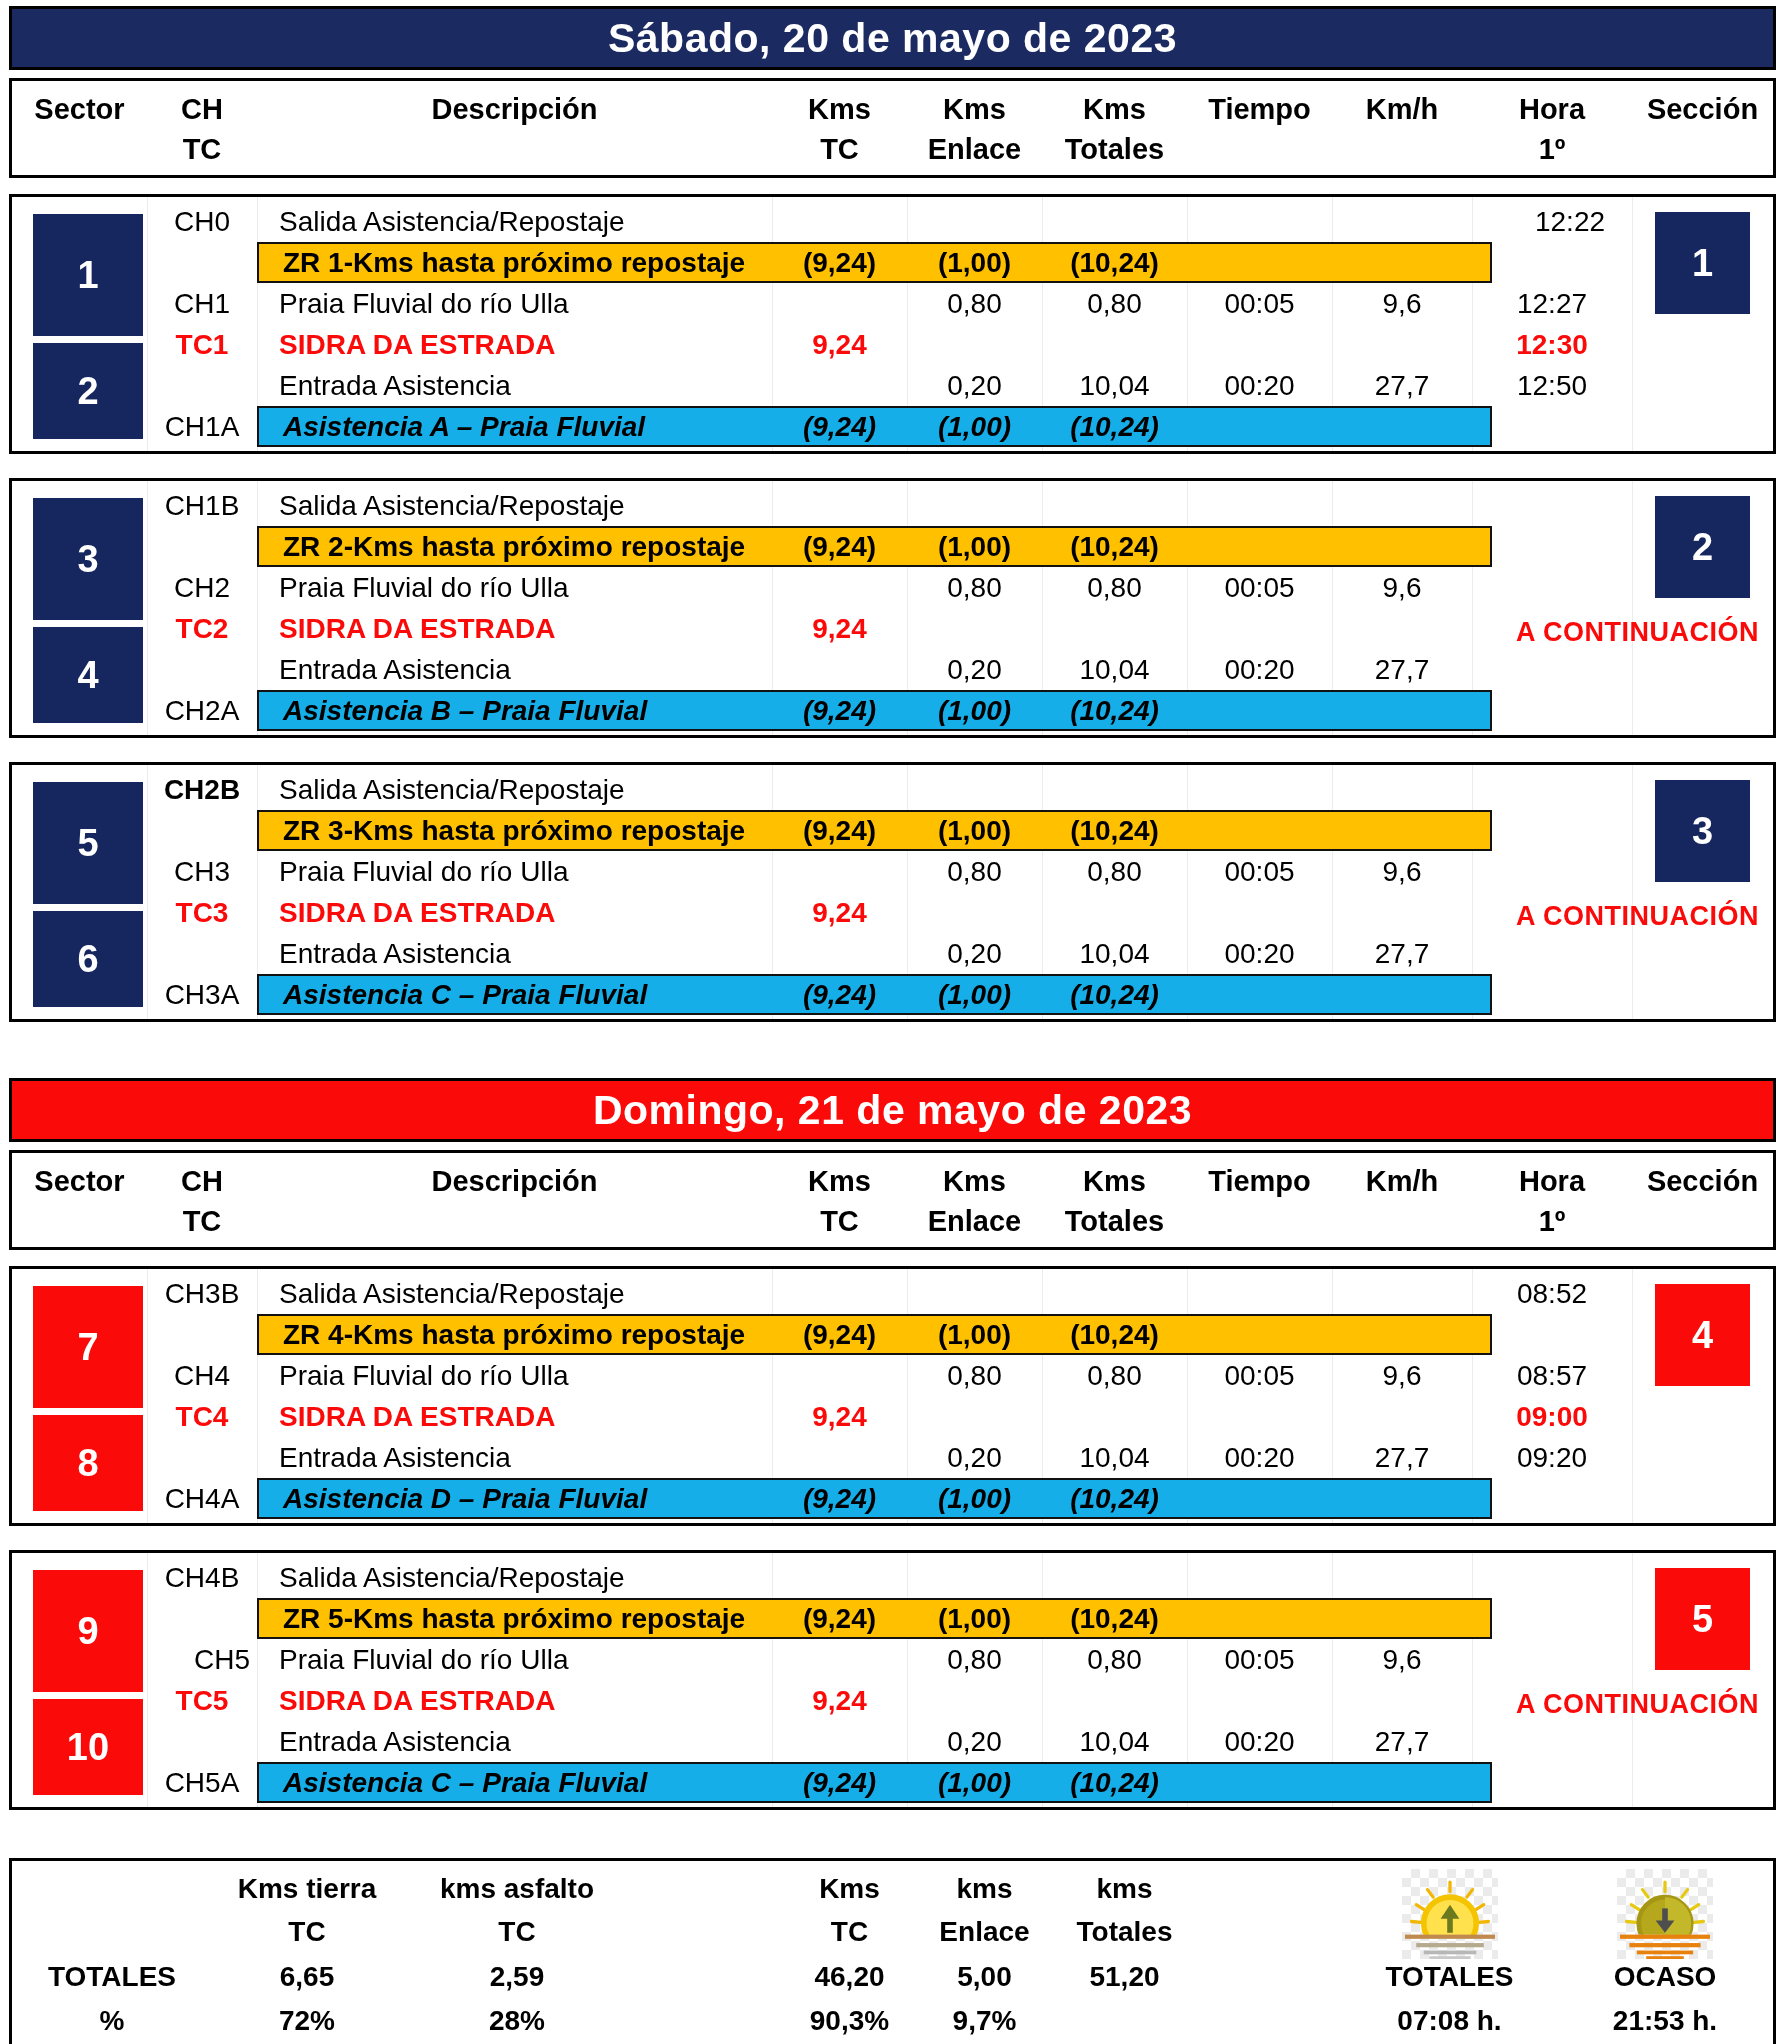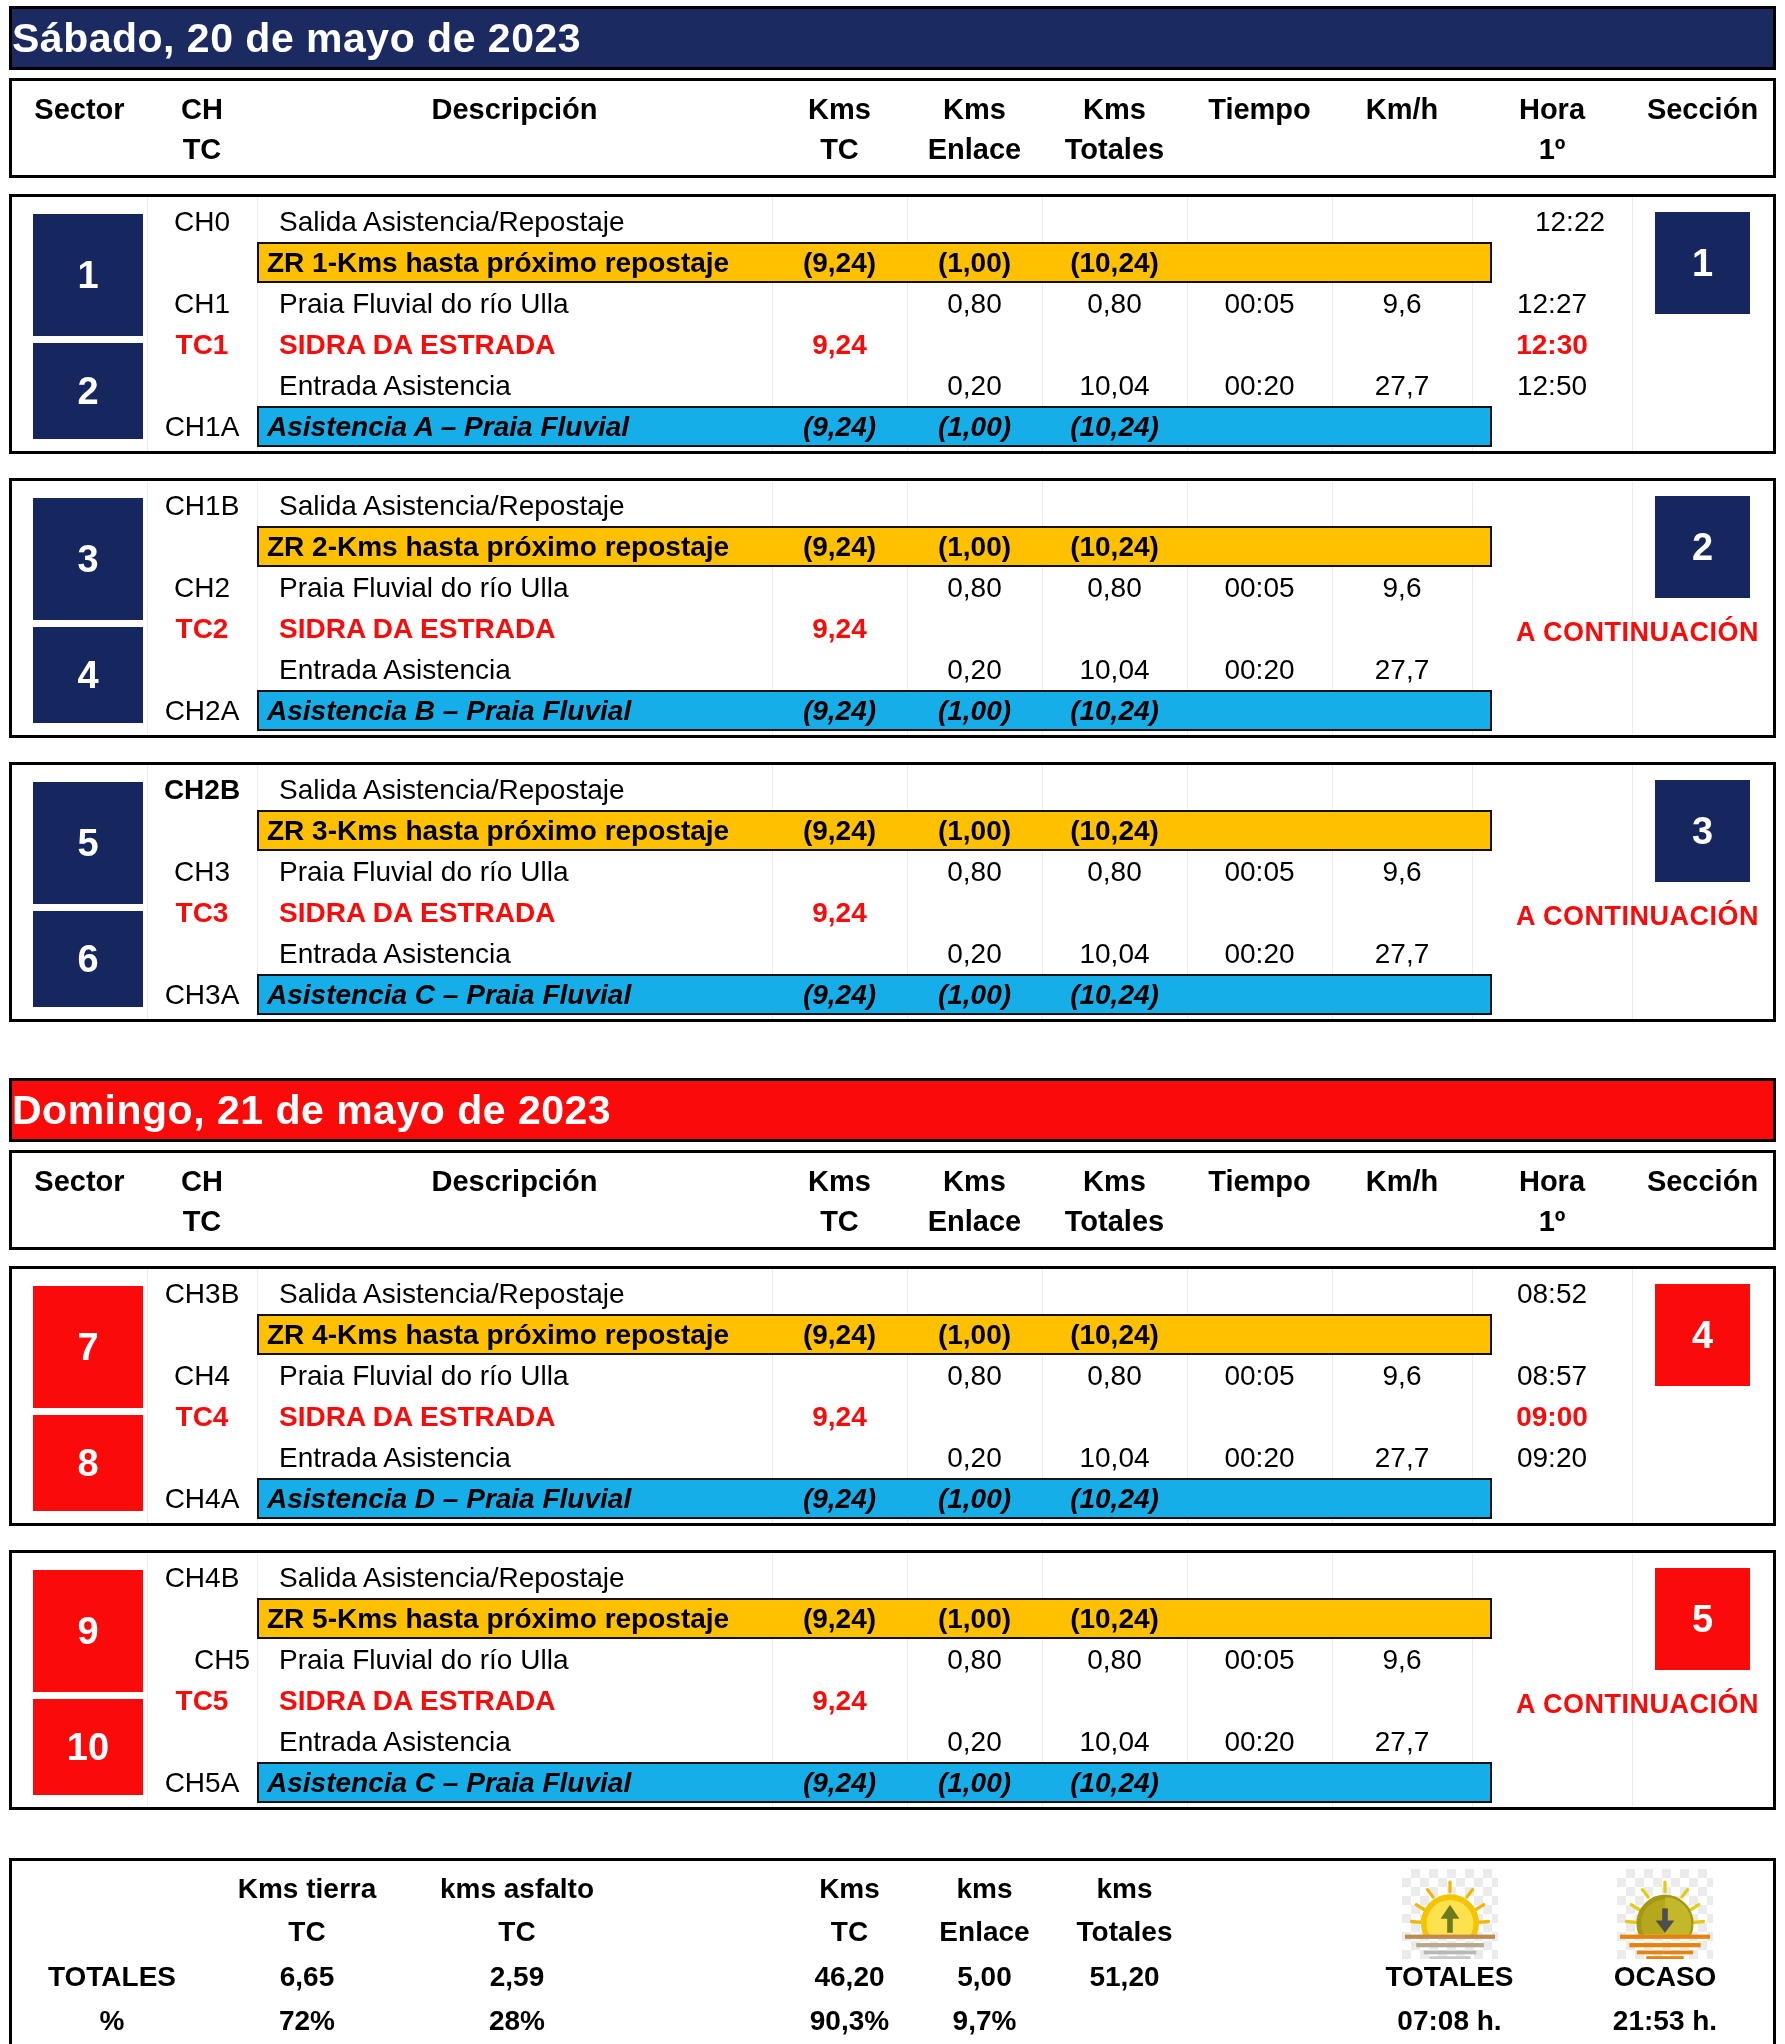--- a/index.html
+++ b/index.html
@@ -4,21 +4,21 @@
 <style>
   html,body{margin:0;padding:0;background:#fff;}
   .sheet{
     position:relative;width:1785px;height:2044px;background:#fff;
     font-family:"Liberation Sans",sans-serif;color:#000;overflow:hidden;
   }
   .inner{position:absolute;left:9px;top:0;width:1767px;}
 
   
   .title-bar{
-    height:58px;border:3px solid #000;display:flex;align-items:center;
+    height:58px;border:3px solid #000;display:flex;align-items:center;justify-content:center;
     color:#fff;font-weight:bold;font-size:41px;margin:0 0 8px 0;letter-spacing:.5px;
   }
   .day[data-day-index="0"] .title-bar{margin-top:6px;}
   .day[data-day-index="1"] .title-bar{margin-top:56px;}
 
   
   .colheader,.block{
     border:3px solid #000;background:#fff;
     display:grid;
     grid-template-columns:135px 110px 515px 135px 135px 145px 145px 140px 160px 141px;
@@ -47,21 +47,21 @@
   .tc-red{color:var(--tc-red);font-weight:bold;}
   .hora-red{color:var(--tc-red);font-weight:bold;}
 
   .bar{
     grid-column:3/10;width:1235px;height:41px;box-sizing:border-box;border:2px solid #111;
     display:grid;grid-template-columns:513px 135px 135px 145px 145px auto;
     align-items:center;font-weight:bold;font-size:28px;align-self:center;
   }
   .bar.zr{background:var(--zr-bar);}
   .bar.asist{background:var(--asist-bar);font-style:italic;}
-  .bar .bdesc{padding-left:8px;}
+  .bar .bdesc{padding-left:24px;}
   .bar .bnum{text-align:center;}
 
   .sector-box{
     position:absolute;left:21px;width:110px;display:flex;align-items:center;justify-content:center;
     color:#fff;font-weight:bold;font-size:38px;
   }
   .sector-box.top{top:17px;height:122px;}
   .sector-box.bottom{top:146px;height:96px;}
   .section-box{
     position:absolute;right:23px;top:15px;width:95px;height:102px;

